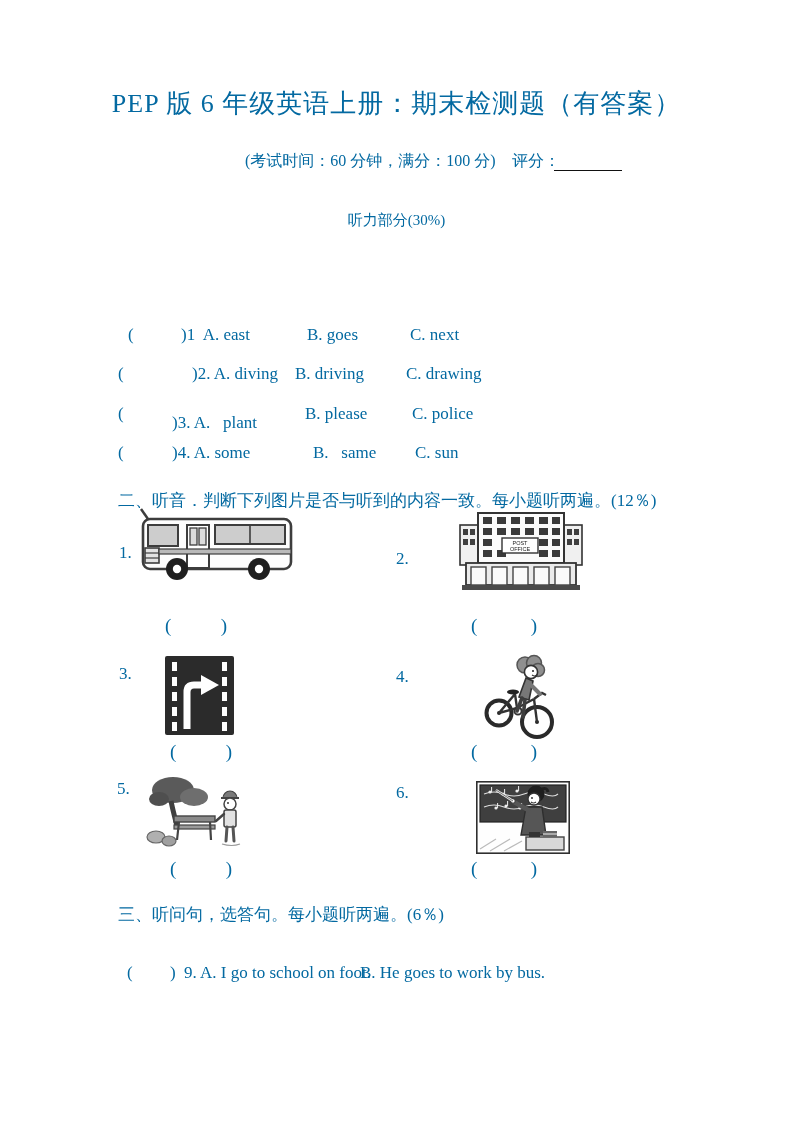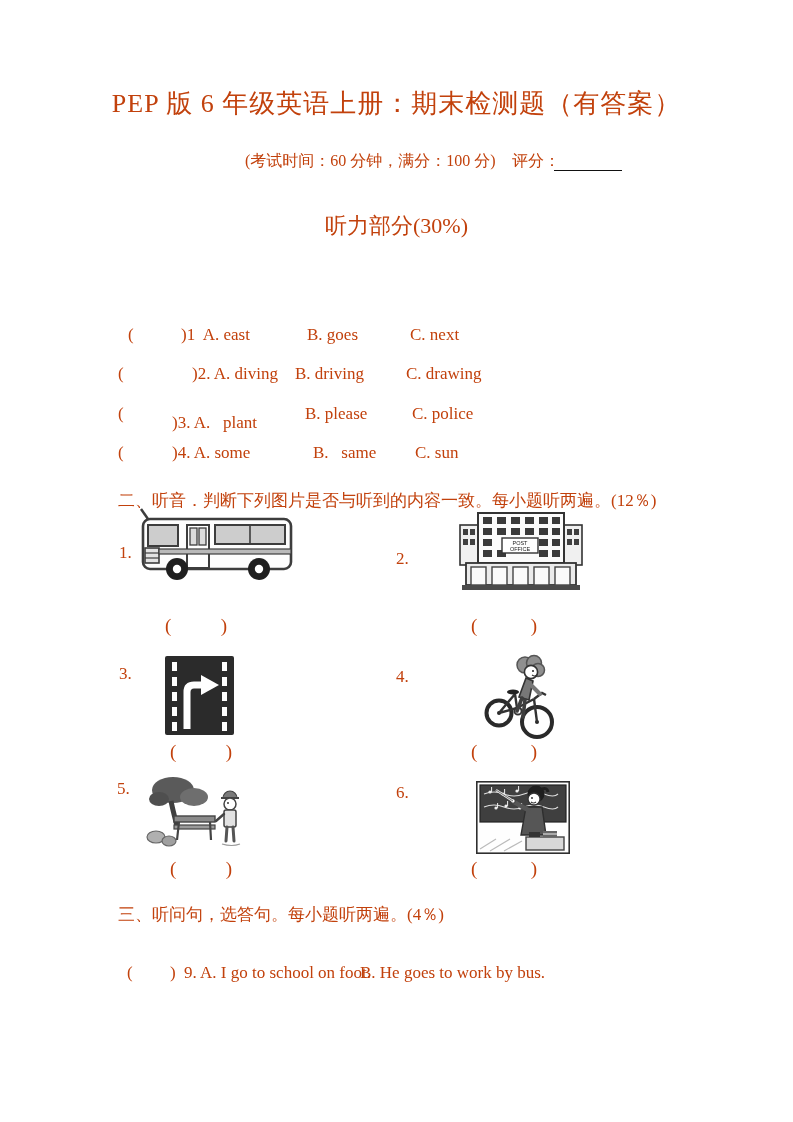--- a/index.html
+++ b/index.html
@@ -1,38 +1,38 @@
 <!DOCTYPE html>
 <html><head>
 <meta charset="utf-8">
 <style>
   html,body{margin:0;padding:0;background:#ffffff;}
   .page{
     position:relative;
     width:793px;height:1122px;
     background:#ffffff;
     font-family:"Liberation Serif","DejaVu Serif",serif;
-    color:#c2410c;
+    color:#0369a1;
     overflow:hidden;
   }
   .abs{position:absolute;}
   .title{
     top:86px;left:0;width:100%;
     text-align:center;
     font-size:26px;letter-spacing:1px;
     font-weight:500;
   }
   .info{font-size:16px;}
   .score-blank{
     display:inline-block;width:68px;height:18px;
     border-bottom:1.6px solid #111;
   }
   .part-head{
     top:211px;left:0;width:100%;
-    text-align:center;font-size:22px;
+    text-align:center;font-size:15px;
   }
   .s-head{font-size:17px;white-space:pre;}
   .opt{font-size:17px;white-space:pre;}
   .paren-row{
     display:flex;justify-content:space-between;
     font-size:19px;
   }
   .qnum{font-size:17px;}
   .s3 span{font-size:17px;white-space:pre;}
   svg{display:block;}
@@ -268,21 +268,21 @@
 
   <div class="abs paren-row" style="top:858px;left:170px;width:62px;">
     <span>(</span>
       <span>)</span>
   </div>
   <div class="abs paren-row" style="top:858px;left:471px;width:66px;">
     <span>(</span>
       <span>)</span>
   </div>
 
-  <div class="abs s-head" style="top:903px;left:118px;">三、听问句，选答句。每小题听两遍。(4％)</div>
+  <div class="abs s-head" style="top:903px;left:118px;">三、听问句，选答句。每小题听两遍。(6％)</div>
 
   <div class="abs s3" style="top:963px;left:0;width:100%;height:24px;">
     <span class="abs" style="left:127px;">(</span>
     <span class="abs" style="left:170px;">)</span>
     <span class="abs" style="left:184px;">9. A. I go to school on foot.</span>
     <span class="abs" style="left:360px;">B. He goes to work by bus.</span>
   </div>
 
 </div>
 

